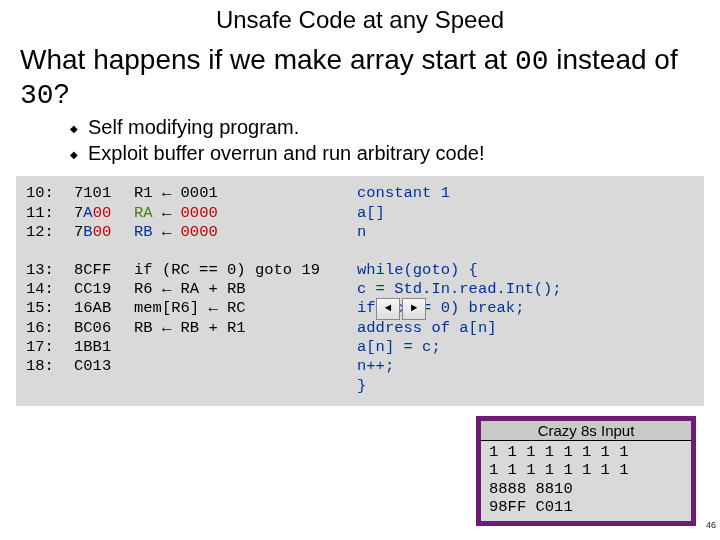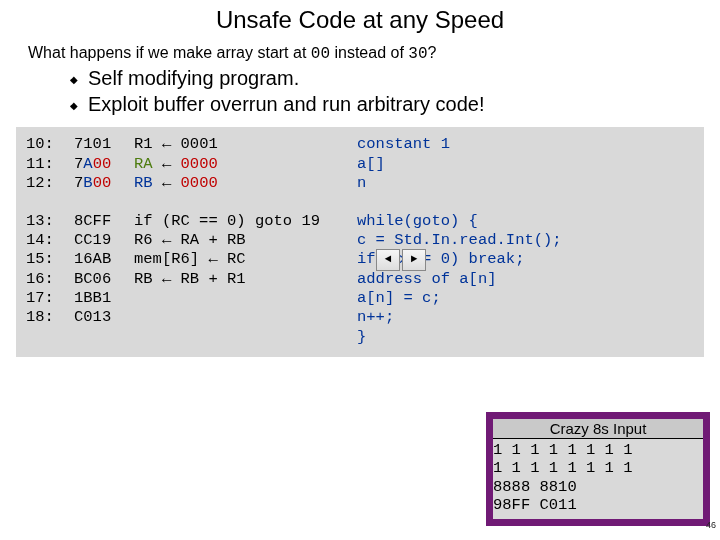--- a/index.html
+++ b/index.html
@@ -12,22 +12,22 @@
     color: #000;
     position: relative;
     overflow: hidden;
   }
   .title {
     text-align: center;
     font-size: 24px;
     margin: 6px 0 10px 0;
   }
   .question {
-    font-size: 16px;
-    margin: 0 24px 0 28px;
+    font-size: 28px;
+    margin: 0 24px 0 20px;
     line-height: 1.15;
   }
   .mono { font-family: "Courier New", monospace; }
   .bullets {
     margin: 4px 0 8px 70px;
     font-size: 20px;
   }
   .bullets .row { display:flex; align-items:flex-start; margin:0; }
   .bullets .b { width: 18px; font-size: 10px; line-height:26px; }
   .codebox {
@@ -60,37 +60,37 @@
     width: 22px; height: 20px;
     border: 1px solid #888;
     background: linear-gradient(#f6f6f6,#ddd);
     display:flex; align-items:center; justify-content:center;
     font-size: 11px;
     cursor: pointer;
   }
 
   .crazybox {
     position: absolute;
-    right: 10px;
+    right: 24px;
     bottom: 14px;
     width: 210px;
-    border: 7px solid #701a75;
+    border: 5px solid #701a75;
     background: #d9d9d9;
     font-family: "Courier New", monospace;
   }
   .crazybox .hdr {
     background: #c9c9c9;
     border-bottom: 1px solid #000;
     font-family: "Comic Sans MS", cursive, sans-serif;
     font-size: 15px;
     text-align: center;
     padding: 1px 0;
   }
   .crazybox .body {
-    padding: 2px 8px 4px 0;
+    padding: 2px 8px 4px 8px;
     font-size: 15.5px;
     line-height: 1.2;
     white-space: pre;
   }
   .pagenum {
     position: absolute;
     right: 4px;
     bottom: 10px;
     font-size: 9px;
     font-family: Arial, sans-serif;

